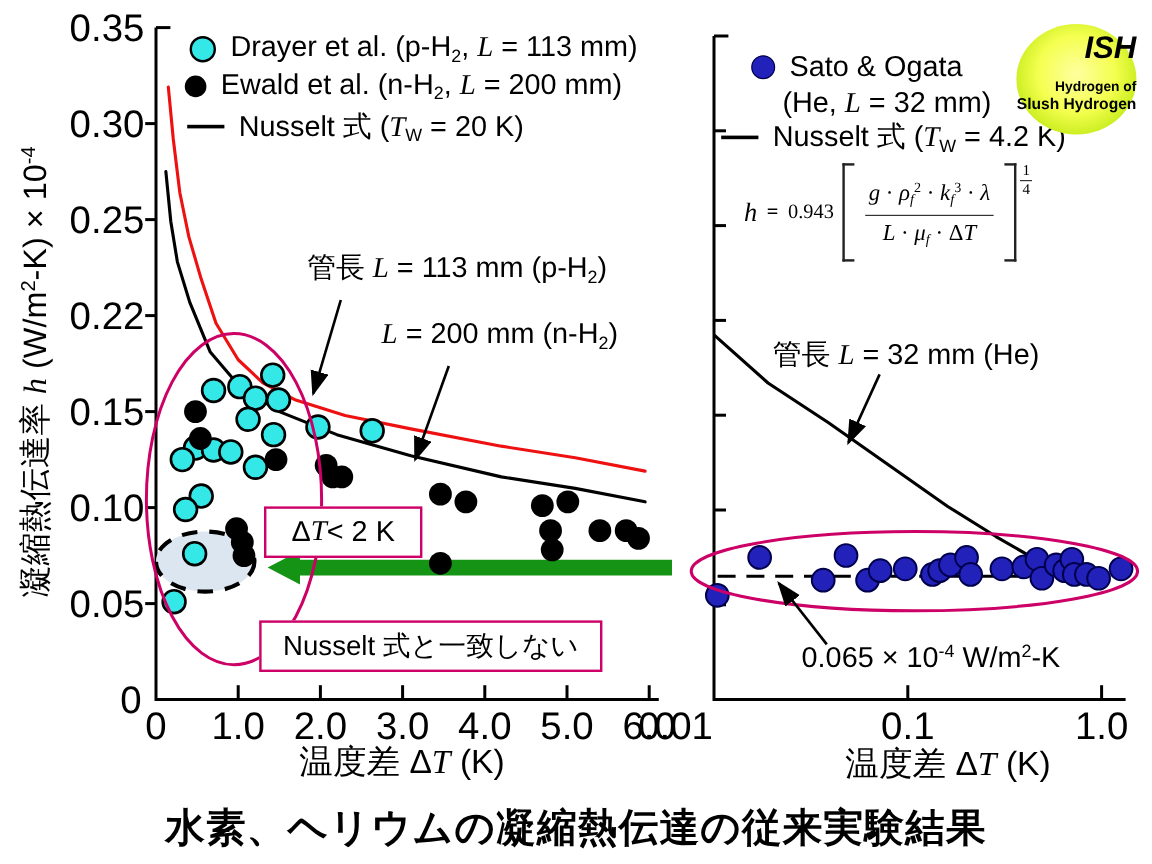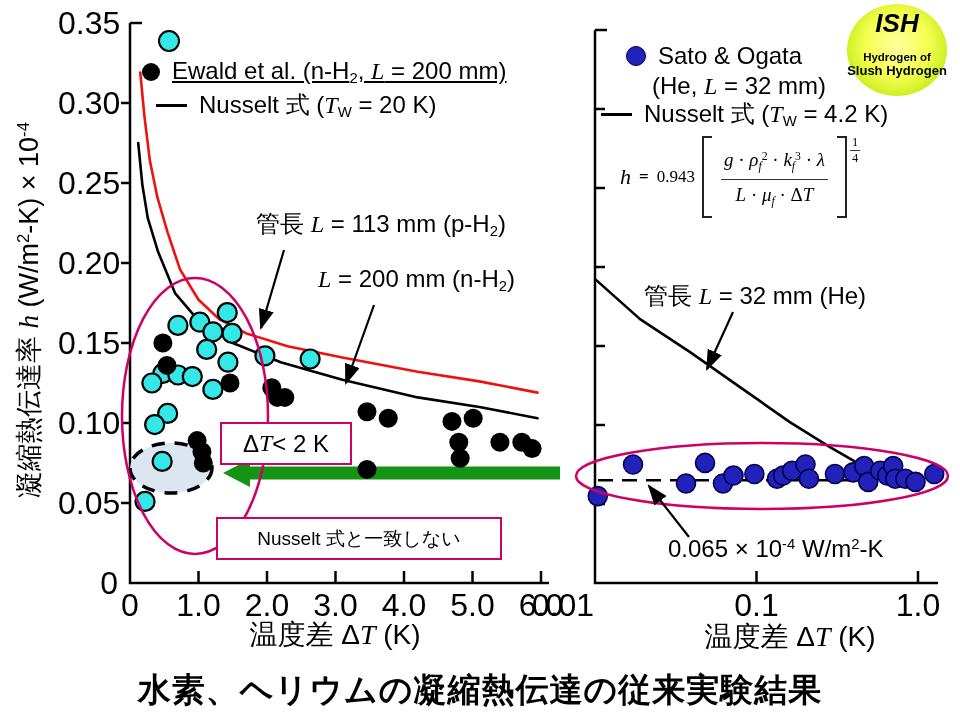--- a/index.html
+++ b/index.html
@@ -14,29 +14,29 @@
   .rs-sub{font-size:62%;vertical-align:-0.3em;}
   .rs-sup{font-size:62%;vertical-align:0.55em;}
   .rs-i{font-style:italic;font-family:"Liberation Serif","DejaVu Serif",serif;}
   .rs-isub{font-size:62%;vertical-align:-0.3em;font-style:italic;font-family:"Liberation Serif","DejaVu Serif",serif;}
   .legend-row{position:absolute;display:flex;align-items:center;gap:12px;height:30px;font-size:24px;}
   .m-dot{width:18px;height:18px;border-radius:50%;flex:0 0 auto;}
   .m-dot.cyan{background:#35e8e8;border:2.2px solid #000;}
   .m-dot.blue{background:#2222bb;border:1.6px solid #00004d;}
   .m-line{width:31px;height:3px;background:#000;flex:0 0 auto;}
   .ann-box{position:absolute;display:flex;align-items:center;justify-content:center;
-           border:2px solid #cc0066;background:#fff;font-size:19px;white-space:nowrap;}
+           border:2px solid #cc0066;background:#fff;font-size:23px;white-space:nowrap;}
   .vlabel{position:absolute;left:-222px;top:293px;width:500px;height:34px;text-align:center;
           font-size:27px;transform:rotate(-90deg);white-space:nowrap;}
   .xaxis-label{position:absolute;width:300px;text-align:center;font-size:28px;white-space:nowrap;}
   #caption{position:absolute;left:0;top:668px;width:960px;text-align:center;
            font-size:33px;font-weight:bold;letter-spacing:1px;}
-  #logo{position:absolute;left:847px;top:4px;width:100px;height:92px;border-radius:50%;
+  #logo{position:absolute;left:847px;top:20px;width:100px;height:92px;border-radius:50%;
         background:radial-gradient(circle at 50% 45%, #ffff9e 0%, #f4ff4f 45%, #ccee22 72%, #a3d60e 95%);
-        text-align:center;}
+        text-align:right;}
   #logo .ish{font-style:italic;font-weight:900;font-size:26px;line-height:28px;margin-top:5px;}
   #logo .l1{font-size:11.5px;font-weight:bold;line-height:13px;margin-top:14px;}
   #logo .l2{font-size:13px;font-weight:bold;line-height:13px;}
   .formula{position:absolute;left:620px;top:136px;height:82px;display:flex;align-items:center;
            font-family:"Liberation Serif","DejaVu Serif",serif;}
   .f-var{font-style:italic;font-size:22px;}
   .f-eq{font-size:17px;font-weight:bold;margin:0 8px;}
   .f-coef{font-size:17px;}
   .f-bracket{width:8px;align-self:stretch;border:2px solid #222;}
   .f-bl{border-right:none;margin-left:7px;}
@@ -155,21 +155,21 @@
       <ellipse cx="762" cy="476" rx="186" ry="33" fill="none" stroke="#cc0066" stroke-width="2.5" stroke-dasharray="none"></ellipse>
       <line x1="733" y1="312" x2="707" y2="369" stroke="#000" stroke-width="2.2" marker-end="url(#ah)"></line>
       <line x1="689" y1="537" x2="649" y2="486" stroke="#000" stroke-width="2.2" marker-end="url(#ah)"></line>
     </svg>
 
   <div id="tick-layer">
       <div class="tick ylab" style="left: 58px; top: 568px;">0</div>
       <div class="tick ylab" style="left: 58px; top: 488px;">0.05</div>
       <div class="tick ylab" style="left: 58px; top: 408px;">0.10</div>
       <div class="tick ylab" style="left: 58px; top: 328px;">0.15</div>
-      <div class="tick ylab" style="left: 58px; top: 248px;">0.20</div>
+      <div class="tick ylab" style="left: 58px; top: 248px;">0.22</div>
       <div class="tick ylab" style="left: 58px; top: 168px;">0.25</div>
       <div class="tick ylab" style="left: 58px; top: 88px;">0.30</div>
       <div class="tick ylab" style="left: 58px; top: 8px;">0.35</div>
       <div class="tick xlab" style="left: 90px; top: 590px;">0</div>
       <div class="tick xlab" style="left: 158.5px; top: 590px;">1.0</div>
       <div class="tick xlab" style="left: 227px; top: 590px;">2.0</div>
       <div class="tick xlab" style="left: 295.5px; top: 590px;">3.0</div>
       <div class="tick xlab" style="left: 364px; top: 590px;">4.0</div>
       <div class="tick xlab" style="left: 432.5px; top: 590px;">5.0</div>
       <div class="tick xlab" style="left: 501px; top: 590px;">6.0</div>
@@ -177,22 +177,23 @@
       <div class="tick xlab" style="left: 716.5px; top: 590px;">0.1</div>
       <div class="tick xlab" style="left: 878px; top: 590px;">1.0</div>
     </div>
 
   <div class="vlabel"><span>凝縮熱伝達率 </span><span class="rs-i">h</span><span> (W/m</span><span class="rs-sup">2</span><span>-K) × 10</span><span class="rs-sup">-4</span></div>
   <div class="xaxis-label" style="left:185px;top:616px;"><span>温度差 Δ</span><span class="rs-i">T</span><span> (K)</span></div>
   <div class="xaxis-label" style="left:640px;top:618px;"><span>温度差 Δ</span><span class="rs-i">T</span><span> (K)</span></div>
 
   <div class="legend-row" style="left:158px;top:26px;">
     <span class="m-dot cyan"></span>
-  </div>
-  <div class="legend-row" style="left:142px;top:57px;text-decoration:underline;">
+    <span><span>Drayer et al. (p-H</span><span class="rs-sub">2</span><span>, </span><span class="rs-i">L</span><span> = 113 mm)</span></span>
+  </div>
+  <div class="legend-row" style="left:154px;top:57px;">
     <span class="m-dot" style="background:#000;"></span>
     <span><span>Ewald et al.  (n-H</span><span class="rs-sub">2</span><span>, </span><span class="rs-i">L</span><span> = 200 mm)</span></span>
   </div>
   <div class="legend-row" style="left:156px;top:90px;">
     <span class="m-line"></span>
     <span><span>Nusselt 式  (</span><span class="rs-i">T</span><span class="rs-sub">W</span><span> = 20 K)</span></span>
   </div>
 
   <div class="legend-row" style="left:626px;top:41px;">
     <span class="m-dot blue"></span>

